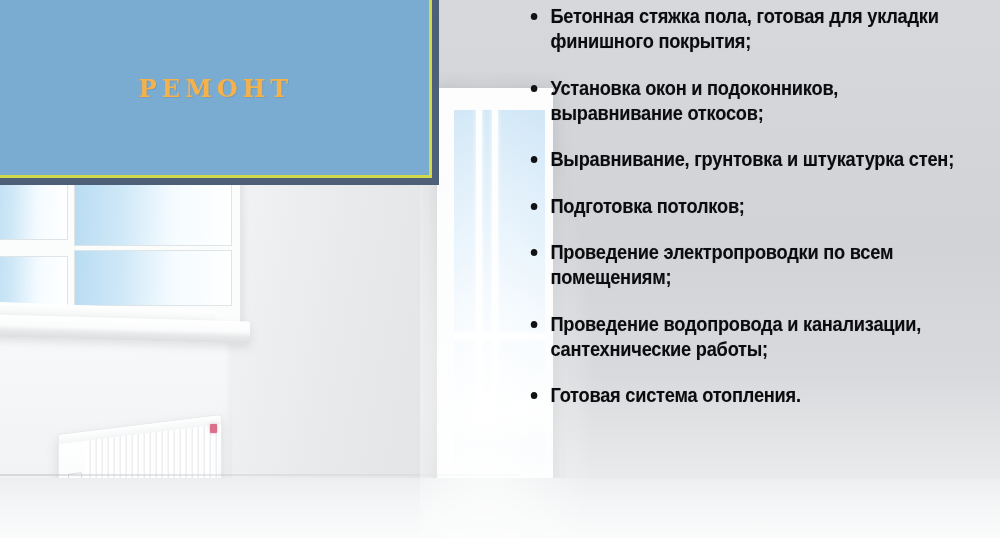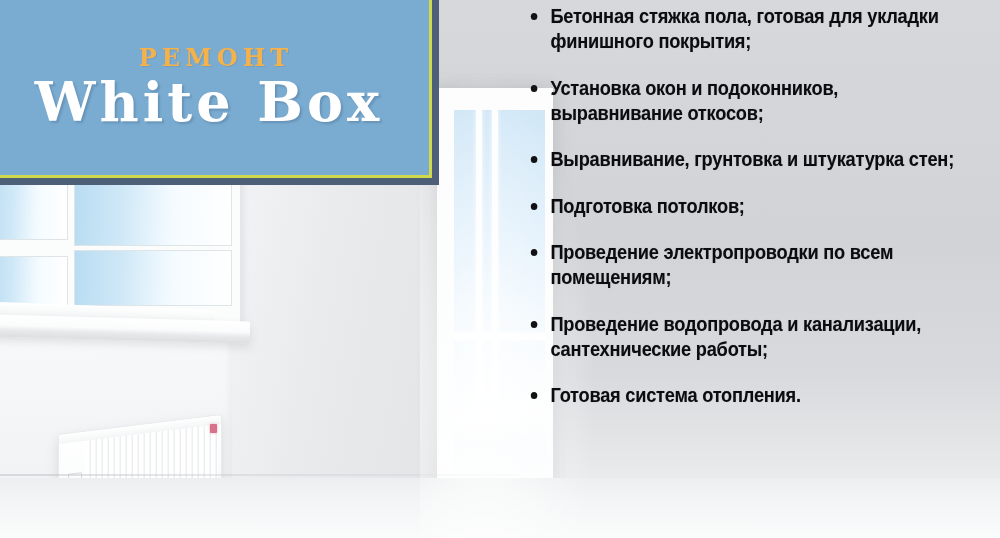--- a/index.html
+++ b/index.html
@@ -233,21 +233,20 @@
     </div>
 
     <div class="floor-line"></div>
     <div class="floor"></div>
     <div class="glow"></div>
   </div>
 
   <div class="banner">
     <div class="banner-inner">
       <div class="t-remont">Ремонт</div>
-      <div class="t-whitebox">White Box</div>
     </div>
   </div>
 
   <ul class="feature-list" id="feature-list">
       <li class="feature-item">Бетонная стяжка пола, готовая для укладки финишного покрытия;</li>
       <li class="feature-item">Установка окон и подоконников, выравнивание откосов;</li>
       <li class="feature-item">Выравнивание, грунтовка и штукатурка стен;</li>
       <li class="feature-item">Подготовка потолков;</li>
       <li class="feature-item">Проведение электропроводки по всем помещениям;</li>
       <li class="feature-item">Проведение водопровода и канализации, сантехнические работы;</li>

